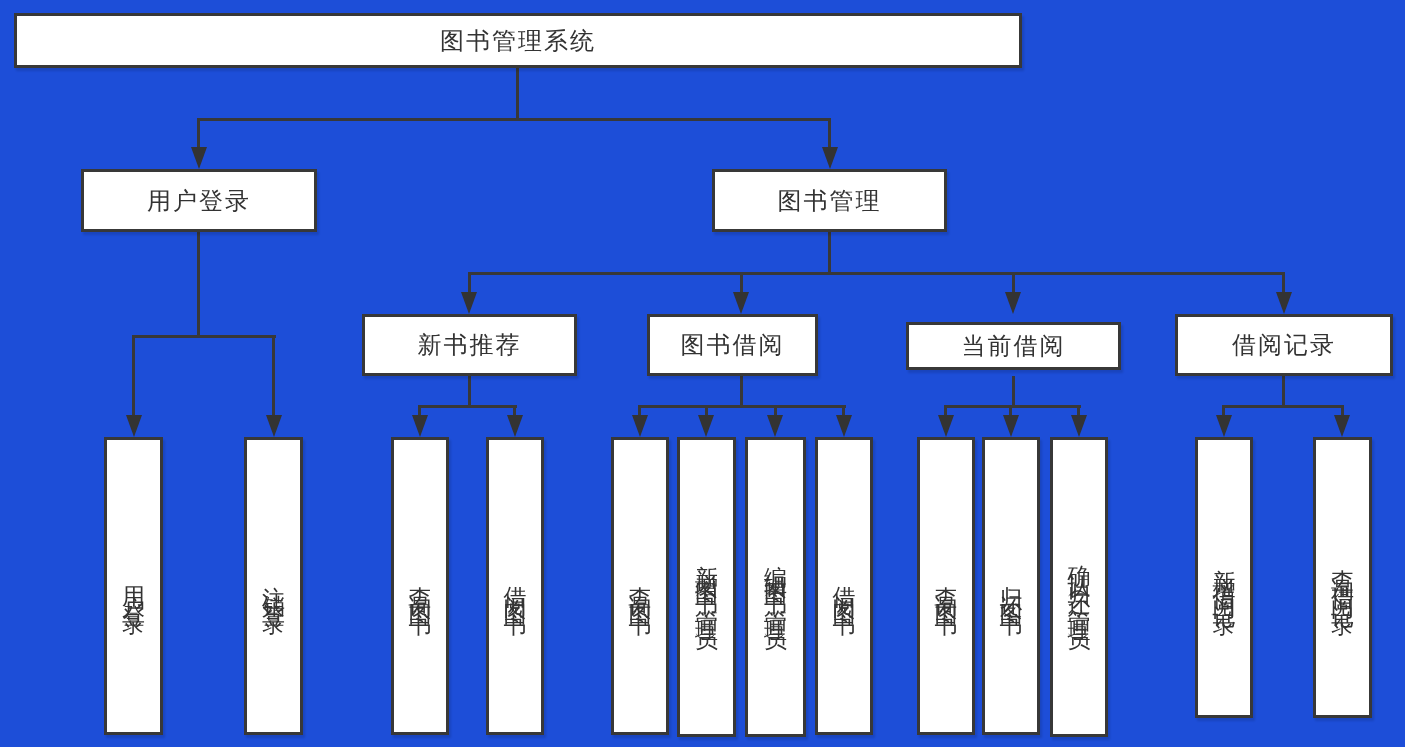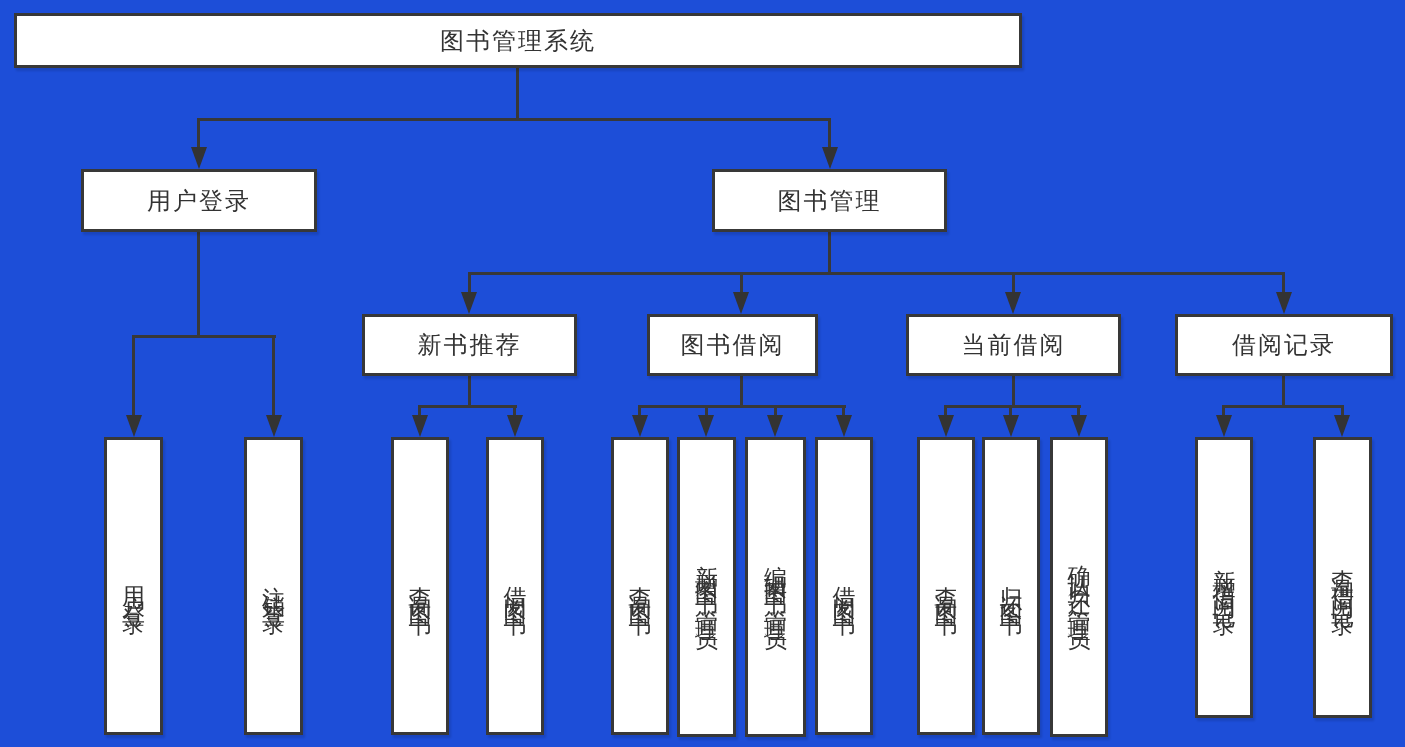--- a/index.html
+++ b/index.html
@@ -94,21 +94,21 @@
   <div class="ah" style="left:1216px;top:415px;"></div>
   <div class="ah" style="left:1334px;top:415px;"></div>
 
   <div class="node" style="left:14px;top:13px;width:1008px;height:55px;">图书管理系统</div>
 
   <div class="node" style="left:81px;top:169px;width:236px;height:63px;">用户登录</div>
   <div class="node" style="left:712px;top:169px;width:235px;height:63px;text-align:center;">图书管理</div>
 
   <div class="node" style="left:362px;top:314px;width:215px;height:62px;">新书推荐</div>
   <div class="node" style="left:634px;top:314px;width:171px;height:62px;margin-left:13px;">图书借阅</div>
-  <div class="node" style="left:906px;top:314px;width:215px;height:62px;">当前借阅</div>
+  <div class="node" style="left:906px;top:322px;width:215px;height:48px;">当前借阅</div>
   <div class="node" style="left:1175px;top:314px;width:218px;height:62px;">借阅记录</div>
 
   <div class="node leaf" style="left:104px;top:437px;width:59px;height:298px;">用户登录</div>
   <div class="node leaf" style="left:244px;top:437px;width:59px;height:298px;">注销登录</div>
 
   <div class="node leaf" style="left:391px;top:437px;width:58px;height:298px;">查询图书</div>
   <div class="node leaf" style="left:486px;top:437px;width:58px;height:298px;">借阅图书</div>
 
   <div class="node leaf" style="left:611px;top:437px;width:58px;height:298px;">查询图书</div>
   <div class="node leaf" style="left:677px;top:437px;width:59px;height:300px;">新增图书（管理员）</div>

